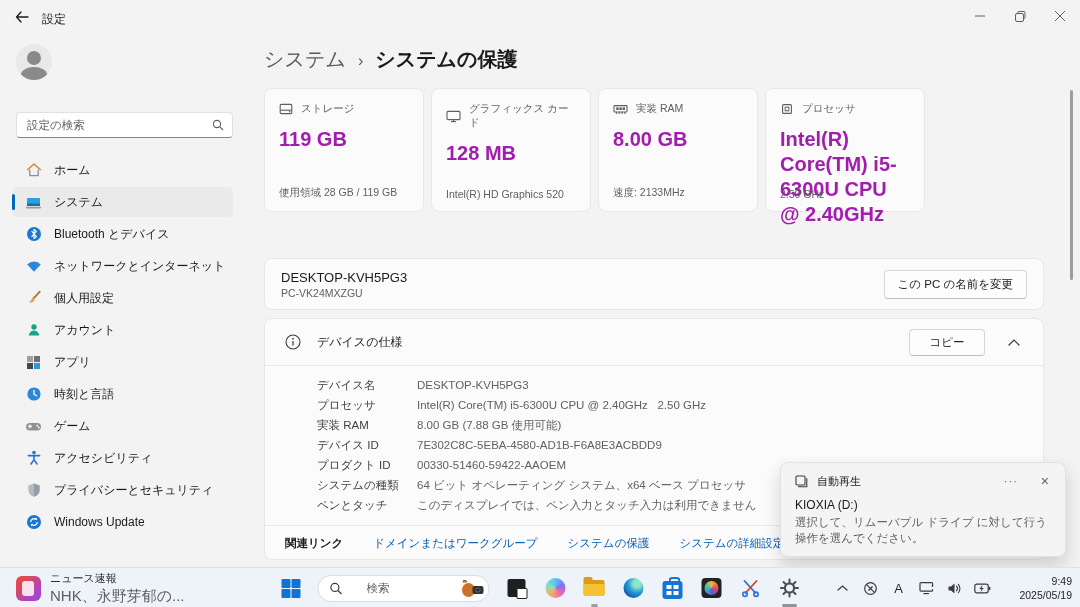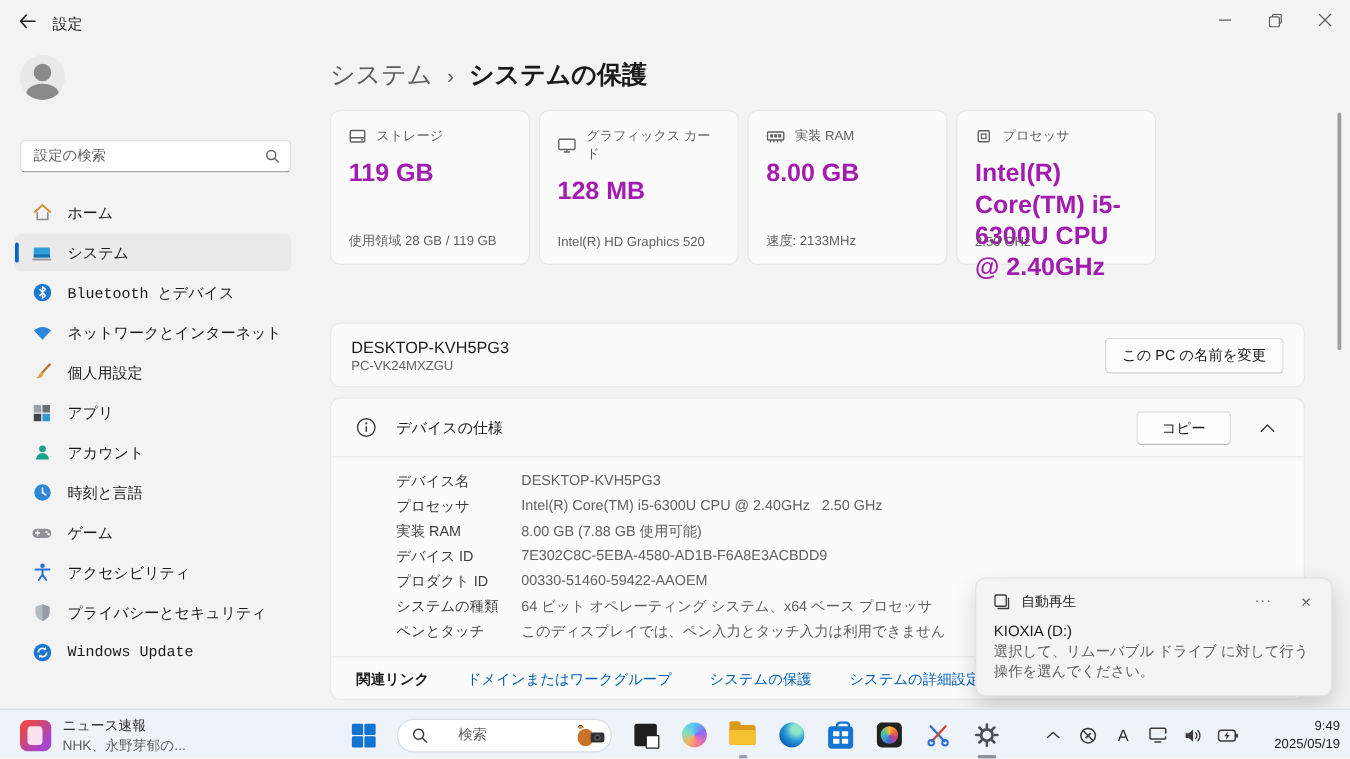--- a/index.html
+++ b/index.html
@@ -19,21 +19,21 @@
   .user-block { position:absolute; top:10px; left:16px; display:flex; align-items:center; gap:10px; }
   .avatar { width:36px; height:36px; border-radius:50%; background:#e9e9e9; position:relative; overflow:hidden; }
   .avatar .head { position:absolute; left:11px; top:7px; width:14px; height:14px; border-radius:50%; background:#8a8a8a; }
   .avatar .shoulders { position:absolute; left:5px; top:23px; width:26px; height:16px; border-radius:50%; background:#8a8a8a; }
   .user-name { font-size:12px; font-weight:bold; color:#1a1a1a; }
   .user-type { font-size:10.5px; color:#5f5f5f; margin-top:2px; }
   .search-box { position:absolute; top:78px; left:16px; width:217px; height:26px; background:#fff; border:1px solid #e0e0e0; border-bottom:1px solid #868686; border-radius:4px; display:flex; align-items:center; padding:0 8px 0 10px; }
   .search-box input { flex:1; border:none; outline:none; font-size:11.5px; color:#1a1a1a; font-family:inherit; background:transparent; }
   .search-box input::placeholder { color:#616161; }
   .nav { position:absolute; top:121px; left:12px; right:17px; }
-  .nav-item { position:relative; height:30px; margin-bottom:2px; display:flex; align-items:center; padding-left:13px; gap:12px; border-radius:5px; font-size:12px; color:#1a1a1a;font-family:Liberation Mono, monospace; }
+  .nav-item { position:relative; height:30px; margin-bottom:2px; display:flex; align-items:center; padding-left:13px; gap:12px; border-radius:5px; font-size:12px; color:#1a1a1a; }
   .nav-item.active { background:#eaeaea; }
   .nav-item.active::before { content:""; position:absolute; left:0; top:7px; width:3px; height:16px; border-radius:2px; background:#0067c0; }
   .nav-icon { width:17px; height:17px; display:flex; align-items:center; justify-content:center; flex:0 0 17px; }
 
   
   .content { position:absolute; left:260px; top:34px; right:0; bottom:40px; }
   .breadcrumb { position:absolute; top:12px; left:4px; font-size:20px; display:flex; gap:12px; align-items:baseline; }
   .crumb-parent { color:#5b5b5b; }
   .crumb-sep { color:#5b5b5b; font-size:16px; }
   .crumb-current { color:#1a1a1a; font-weight:bold; }
@@ -73,21 +73,21 @@
   .toast-close { font-size:14px; color:#5f5f5f; padding:0 6px; }
   .toast-title { font-size:12px; color:#1a1a1a; padding:9px 14px 0 14px; }
   .toast-msg { font-size:11.5px; color:#5f5f5f; padding:3px 14px 0 14px; line-height:1.35; }
 
   
   .taskbar { position:absolute; left:0; right:0; bottom:0; height:40px; background:#eef2f9; border-top:1px solid #dde1e8; }
   .widget-area { position:absolute; left:10px; top:0; height:40px; display:flex; align-items:center; gap:9px; padding:0 6px; }
   .widget-icon { width:25px; height:25px; border-radius:6px; background:linear-gradient(135deg,#e5484d 20%,#a845c8 75%); position:relative; }
   .widget-icon::after { content:""; position:absolute; left:6px; top:5px; width:12px; height:15px; border-radius:3px; background:rgba(255,255,255,.85); }
   .widget-title { font-size:11px; color:#2b2b2b; }
-  .widget-sub { font-size:11px; color:#5f5f5f; margin-top:1px; }
+  .widget-sub { font-size:15px; color:#5f5f5f; margin-top:1px; }
   .tb-center { position:absolute; left:50%; top:0; height:40px; transform:translateX(-50%); display:flex; align-items:center; gap:14px; }
   .win-logo { width:19px; height:19px; display:grid; grid-template-columns:9px 9px; grid-template-rows:9px 9px; gap:1px; }
   .win-logo div { background:#1174d3; border-radius:1px; }
   .tb-search { width:172px; height:27px; background:#fff; border:1px solid #d9dde4; border-radius:14px; display:flex; align-items:center; padding:0 3px 0 11px; gap:24px; }
   .tb-search input { flex:1; border:none; outline:none; background:transparent; font-size:11.5px; font-family:inherit; min-width:0; }
   .tb-search input::placeholder { color:#5f5f5f; }
   .tb-icon { width:25px; height:25px; position:relative; display:flex; align-items:center; justify-content:center; }
   .run-dash { position:absolute; bottom:-6px; left:50%; transform:translateX(-50%); width:7px; height:3px; border-radius:2px; background:#9aa0aa; }
   .run-dash.active { width:15px; background:#8d939d; }
   .taskview-icon { width:18px; height:18px; background:#1f1f1f; border-radius:2px; position:relative; }
@@ -203,37 +203,37 @@
         <span class="nav-icon">
             <svg width="16" height="16" viewBox="0 0 16 16">
               <path d="M13.8 1.6 L7.4 8.6" stroke="#a9752e" stroke-width="1.8" stroke-linecap="round"></path>
               <path d="M7.8 8 C9.2 9 8.6 11.4 6.4 12.2 C4.4 13 2.6 12.2 2.6 12.2 C2.6 12.2 4.6 11.6 5 10.2 C5.4 8.8 6.6 7.6 7.8 8 Z" fill="#e0a33f"></path>
             </svg>
           </span>
         <span>個人用設定</span>
       </div>
       <div class="nav-item">
         <span class="nav-icon">
+            <svg width="16" height="16" viewBox="0 0 16 16">
+              <circle cx="8" cy="5" r="2.7" fill="#18a38a"></circle>
+              <path d="M2.8 13.6 a5.2 5.2 0 0 1 10.4 0 Z" fill="#18a38a"></path>
+            </svg>
+          </span>
+        <span>アカウント</span>
+      </div>
+      <div class="nav-item">
+        <span class="nav-icon">
             <svg width="15" height="15" viewBox="0 0 15 15">
               <rect x="1" y="1" width="6" height="6" fill="#9aa0a6"></rect>
               <rect x="8" y="1" width="6" height="6" fill="#6b7075"></rect>
               <rect x="1" y="8" width="6" height="6" fill="#40454a"></rect>
               <rect x="8" y="8" width="6" height="6" fill="#2f9ad2"></rect>
             </svg>
           </span>
         <span>アプリ</span>
-      </div>
-      <div class="nav-item">
-        <span class="nav-icon">
-            <svg width="16" height="16" viewBox="0 0 16 16">
-              <circle cx="8" cy="5" r="2.7" fill="#18a38a"></circle>
-              <path d="M2.8 13.6 a5.2 5.2 0 0 1 10.4 0 Z" fill="#18a38a"></path>
-            </svg>
-          </span>
-        <span>アカウント</span>
       </div>
       <div class="nav-item">
         <span class="nav-icon">
             <svg width="16" height="16" viewBox="0 0 16 16">
               <circle cx="8" cy="8" r="6.6" fill="#2b88d8"></circle>
               <path d="M8 4.4 V8.2 L10.6 9.8" fill="none" stroke="#fff" stroke-width="1.3" stroke-linecap="round"></path>
             </svg>
           </span>
         <span>時刻と言語</span>
       </div>

